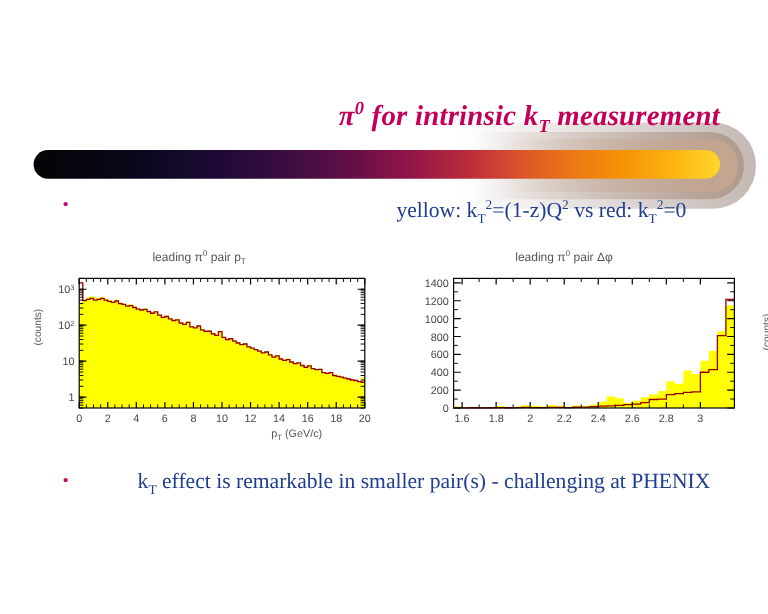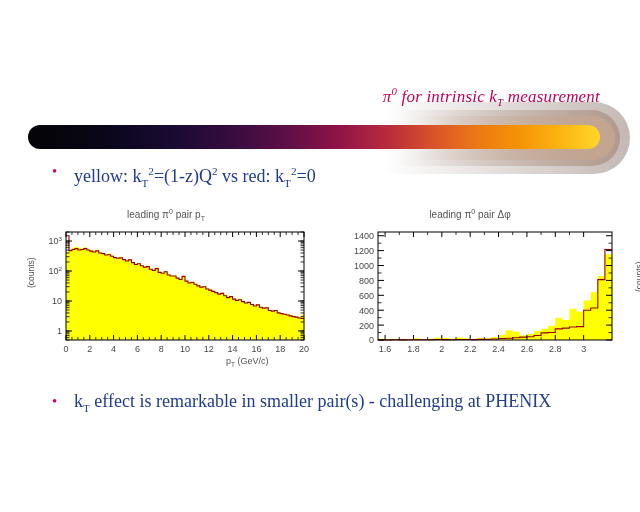--- a/index.html
+++ b/index.html
@@ -18,22 +18,22 @@
 
   
   #slide-title {
     position: absolute;
     left: 40px;
     top: 78px;
     width: 560px;
     text-align: right;
     color: #c2005a;
     font-style: italic;
-    font-weight: normal;
-    font-size: 17px;
+    font-weight: bold;
+    font-size: 24px;
     line-height: 26px;
     white-space: nowrap;
     letter-spacing: 0.2px;
   }
   #slide-title .sup {
     font-size: 0.64em;
     vertical-align: super;
     font-style: italic;
   }
   #slide-title .sub {
@@ -101,21 +101,21 @@
     line-height: 24px;
   }
   .bullet-dot {
     color: #d1006b;
     font-size: 15px;
     line-height: 24px;
     width: 22px;
     flex: 0 0 22px;
     text-align: left;
   }
-  .bullet-text { flex: 1 1 auto; }
+  .bullet-text { flex: 1 1 auto; text-align: right; }
   .bullet-text .sup { font-size: 0.62em; vertical-align: super; }
   .bullet-text .sub { font-size: 0.62em; vertical-align: sub; }
 
   #bullet-1 { left: 52px; top: 159px; width: 520px; }
   #bullet-2 { left: 52px; top: 389px; width: 540px; }
 
   
   #figure-block {
     position: absolute;
     left: 18px;

